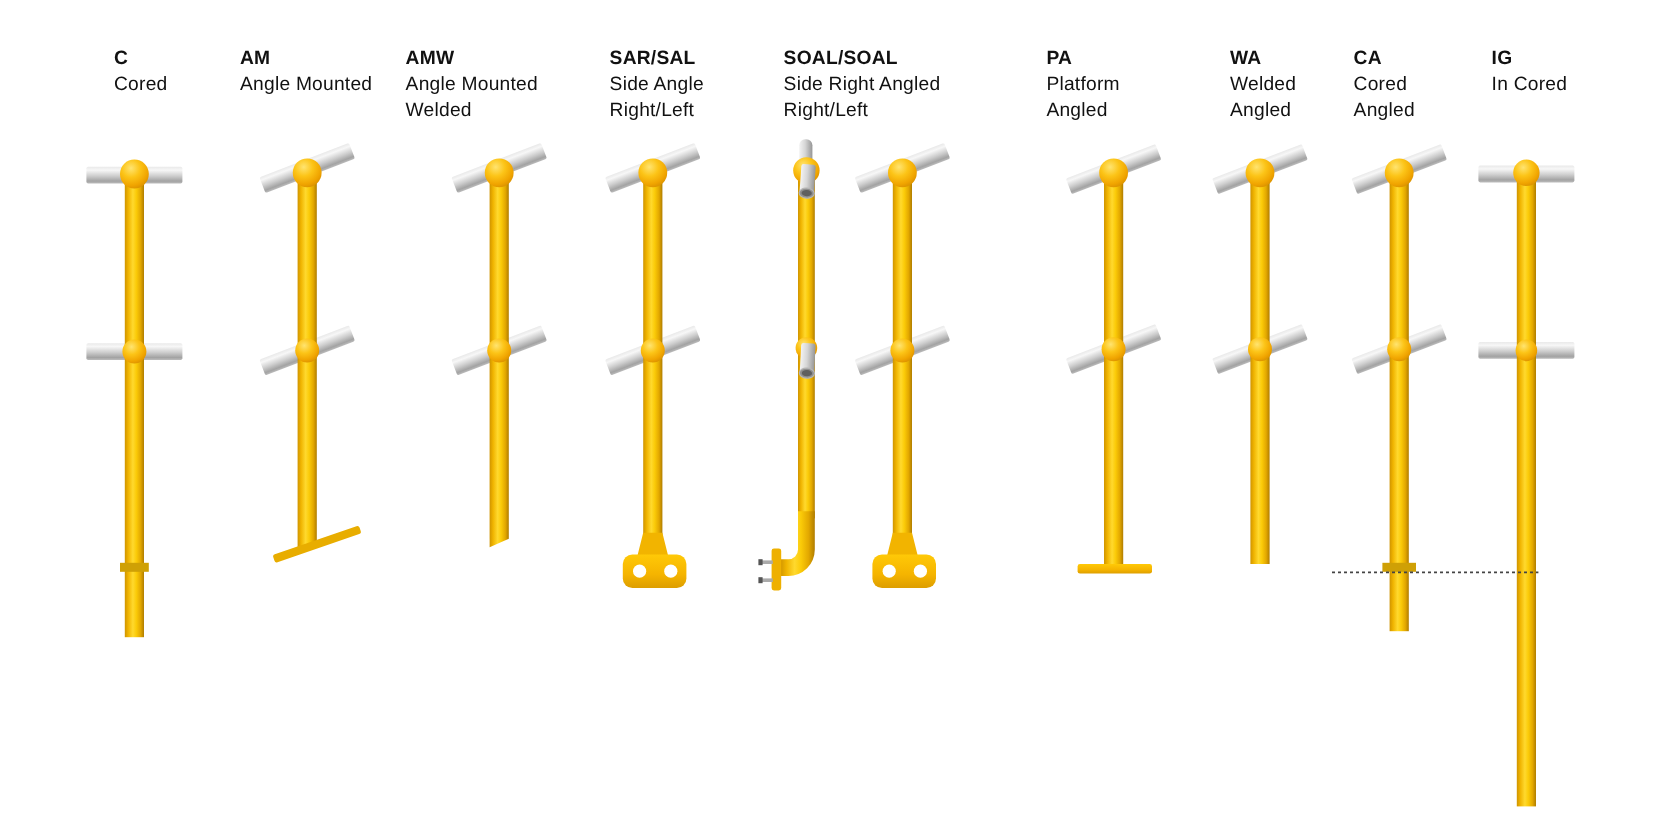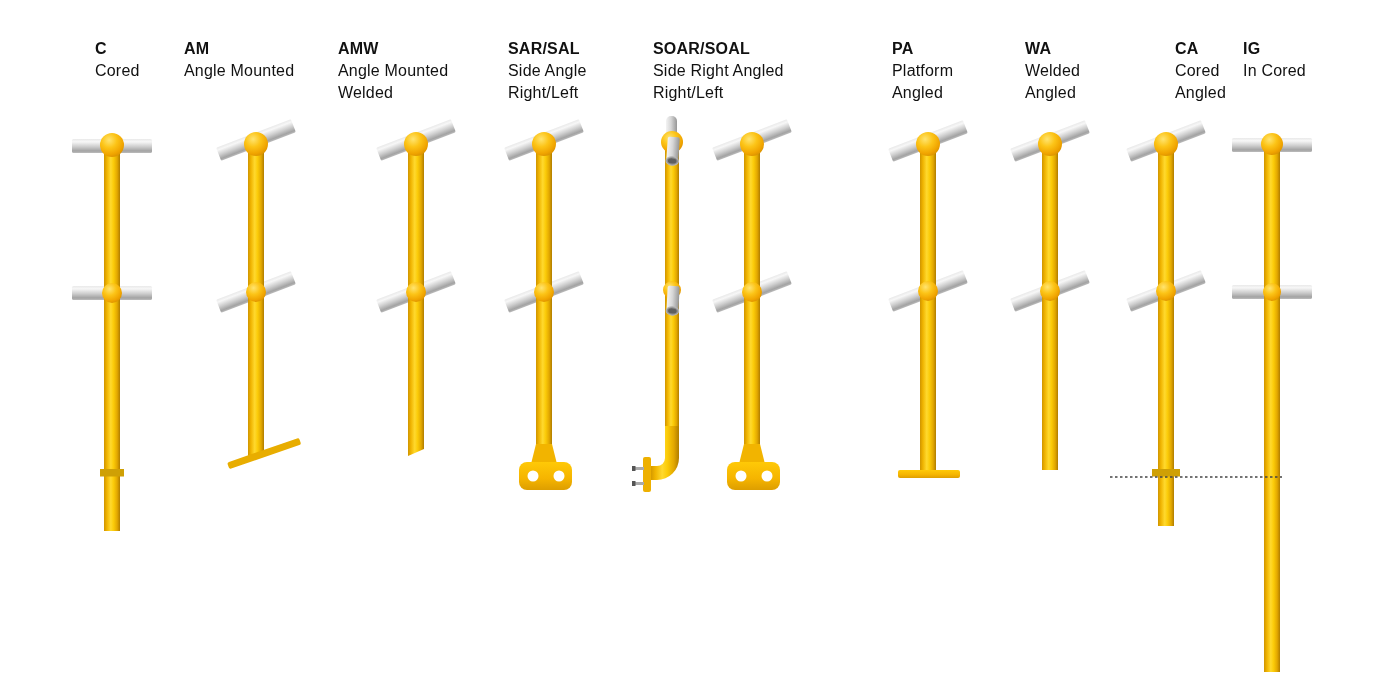--- a/index.html
+++ b/index.html
@@ -171,56 +171,56 @@
     </g>
 
     <line x1="1110" y1="477" x2="1282" y2="477" stroke="#444444" stroke-width="1.6" stroke-dasharray="2.5 2.5"></line>
   </svg>
 
   <div class="label" style="left:95px">
     <div class="code">C</div>
     <div class="desc">Cored</div>
   </div>
 
-  <div class="label" style="left:184px">
+  <div class="label" style="left:200px">
     <div class="code">AM</div>
     <div class="desc">Angle Mounted</div>
   </div>
 
   <div class="label" style="left:338px">
     <div class="code">AMW</div>
     <div class="desc">Angle Mounted</div>
     <div class="desc">Welded</div>
   </div>
 
   <div class="label" style="left:508px">
     <div class="code">SAR/SAL</div>
     <div class="desc">Side Angle</div>
     <div class="desc">Right/Left</div>
   </div>
 
   <div class="label" style="left:653px">
-    <div class="code">SOAR/SOAL</div>
+    <div class="code">SOAL/SOAL</div>
     <div class="desc">Side Right Angled</div>
     <div class="desc">Right/Left</div>
   </div>
 
-  <div class="label" style="left:892px">
+  <div class="label" style="left:872px">
     <div class="code">PA</div>
     <div class="desc">Platform</div>
     <div class="desc">Angled</div>
   </div>
 
   <div class="label" style="left:1025px">
     <div class="code">WA</div>
     <div class="desc">Welded</div>
     <div class="desc">Angled</div>
   </div>
 
-  <div class="label" style="left:1175px">
+  <div class="label" style="left:1128px">
     <div class="code">CA</div>
     <div class="desc">Cored</div>
     <div class="desc">Angled</div>
   </div>
 
   <div class="label" style="left:1243px">
     <div class="code">IG</div>
     <div class="desc">In  Cored</div>
   </div>
 

